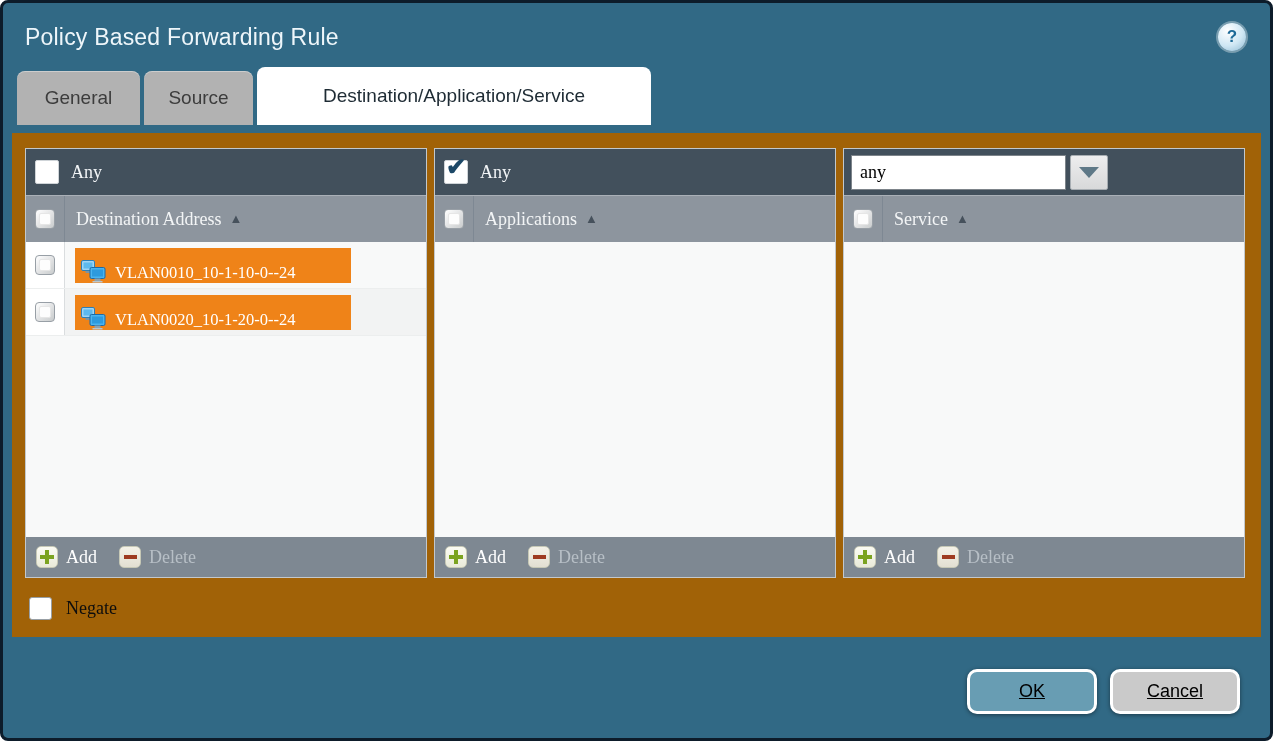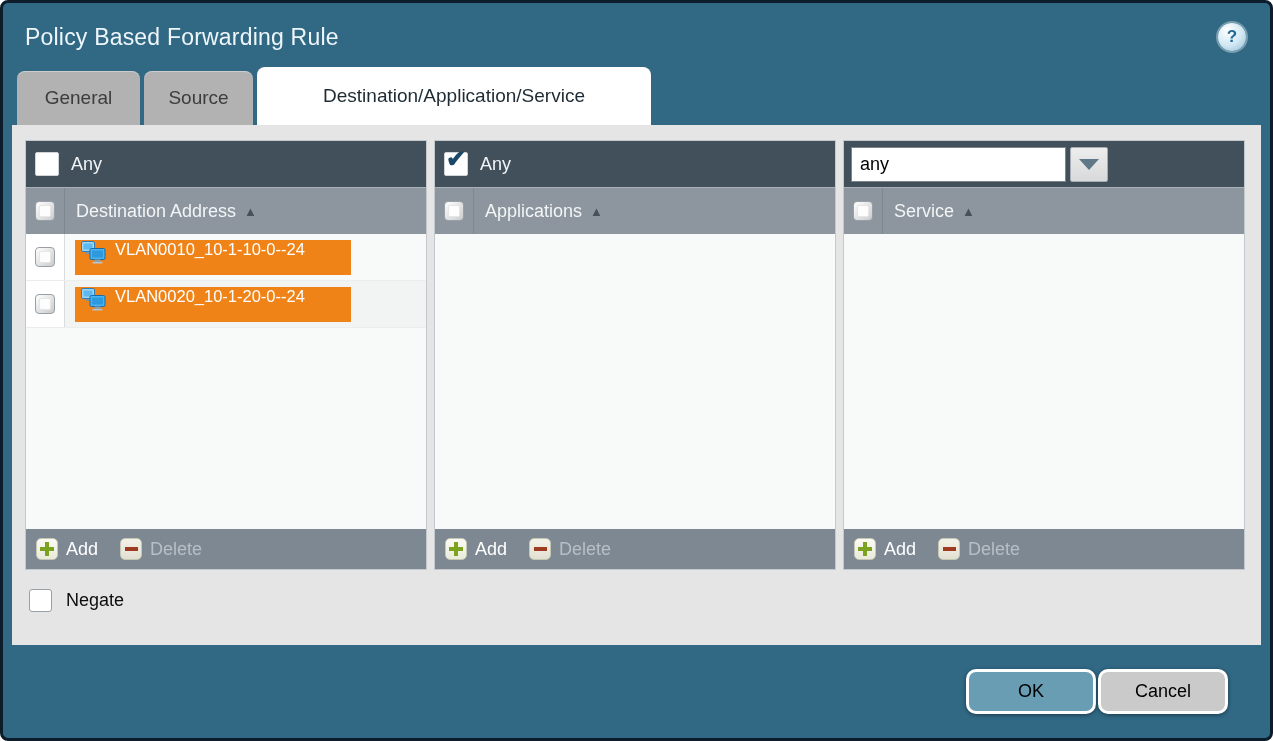--- a/index.html
+++ b/index.html
@@ -34,22 +34,23 @@
     border-radius:8px 8px 0 0;
     display:flex; align-items:center; justify-content:center;
     font-size:19px; cursor:pointer;
     box-shadow:inset 0 1px 0 rgba(255,255,255,.35);
   }
   .tab.w1{ width:123px; } .tab.w2{ width:109px; } .tab.w3{ width:394px; } .tab.w4{ width:149px; }
   .tab.active{ background:#ffffff; color:#1e2b34; height:58px; box-shadow:none; }
 
   
   .content-wrap{
-    flex:1; margin:0 9px; background:#e5e5e5;
+    flex:1; margin:8px 9px; background:#a16207;
     padding:15px 16px 0 13px;
+    font-family:Liberation Serif, serif;
   }
   .panels{ display:flex; gap:7px; height:430px; }
   .panel{
     flex:1; display:flex; flex-direction:column;
     border:1px solid #c3c8cc; background:#f8f9f9;
   }
 
   .panel-top{
     height:46px; flex:0 0 46px; background:#42505c;
     display:flex; align-items:center; padding-left:9px; gap:12px;
@@ -96,21 +97,21 @@
   }
 
   
   .panel-body{ flex:1; background:#f8f9f9; overflow:hidden; }
   .row{ height:47px; display:flex; align-items:center; border-bottom:1px solid #eceeee; }
   .row.alt{ background:#f2f3f3; }
   .row .cb-col{ background:#fff; height:100%; border-right:1px solid #dadddf; }
   .row-cell{
     margin-left:10px; width:276px; height:35px;
     background:#ef8318; color:#ffffff; font-size:16.5px;
-    display:flex; align-items:flex-start; gap:8px; padding:0 8px 0 5px;
+    display:flex; align-items:flex-end; gap:8px; padding:0 8px 0 5px;
     white-space:nowrap;
   }
   .obj-icon{ flex:0 0 27px; }
 
   
   .panel-footer{
     height:40px; flex:0 0 40px; background:#7e8892;
     display:flex; gap:22px; padding-left:10px;
     font-size:18px;
   }
@@ -150,21 +151,21 @@
     font-size:18px; color:#0d0d0d; }
   .cb-negate{
     width:23px; height:23px; background:#fff;
     border:1px solid #989fa5; border-radius:3px; display:inline-block;
   }
 
   
   .dialog-footer{
     height:93px; flex:0 0 93px;
     display:flex; align-items:center; justify-content:flex-end;
-    gap:2px; padding-right:42px;
+    gap:13px; padding-right:30px;text-decoration:underline;
   }
   .dlg-btn{
     width:130px; height:45px; border-radius:10px;
     border:3px solid #ffffff; font-size:18px; color:#000;
     font-family:"Liberation Sans", sans-serif;
     box-shadow:0 1px 4px rgba(0,0,0,.45); cursor:pointer;
   }
   .dlg-btn.ok{ background:#689db3; }
   .dlg-btn.cancel{ background:#cacaca; }
 </style>

